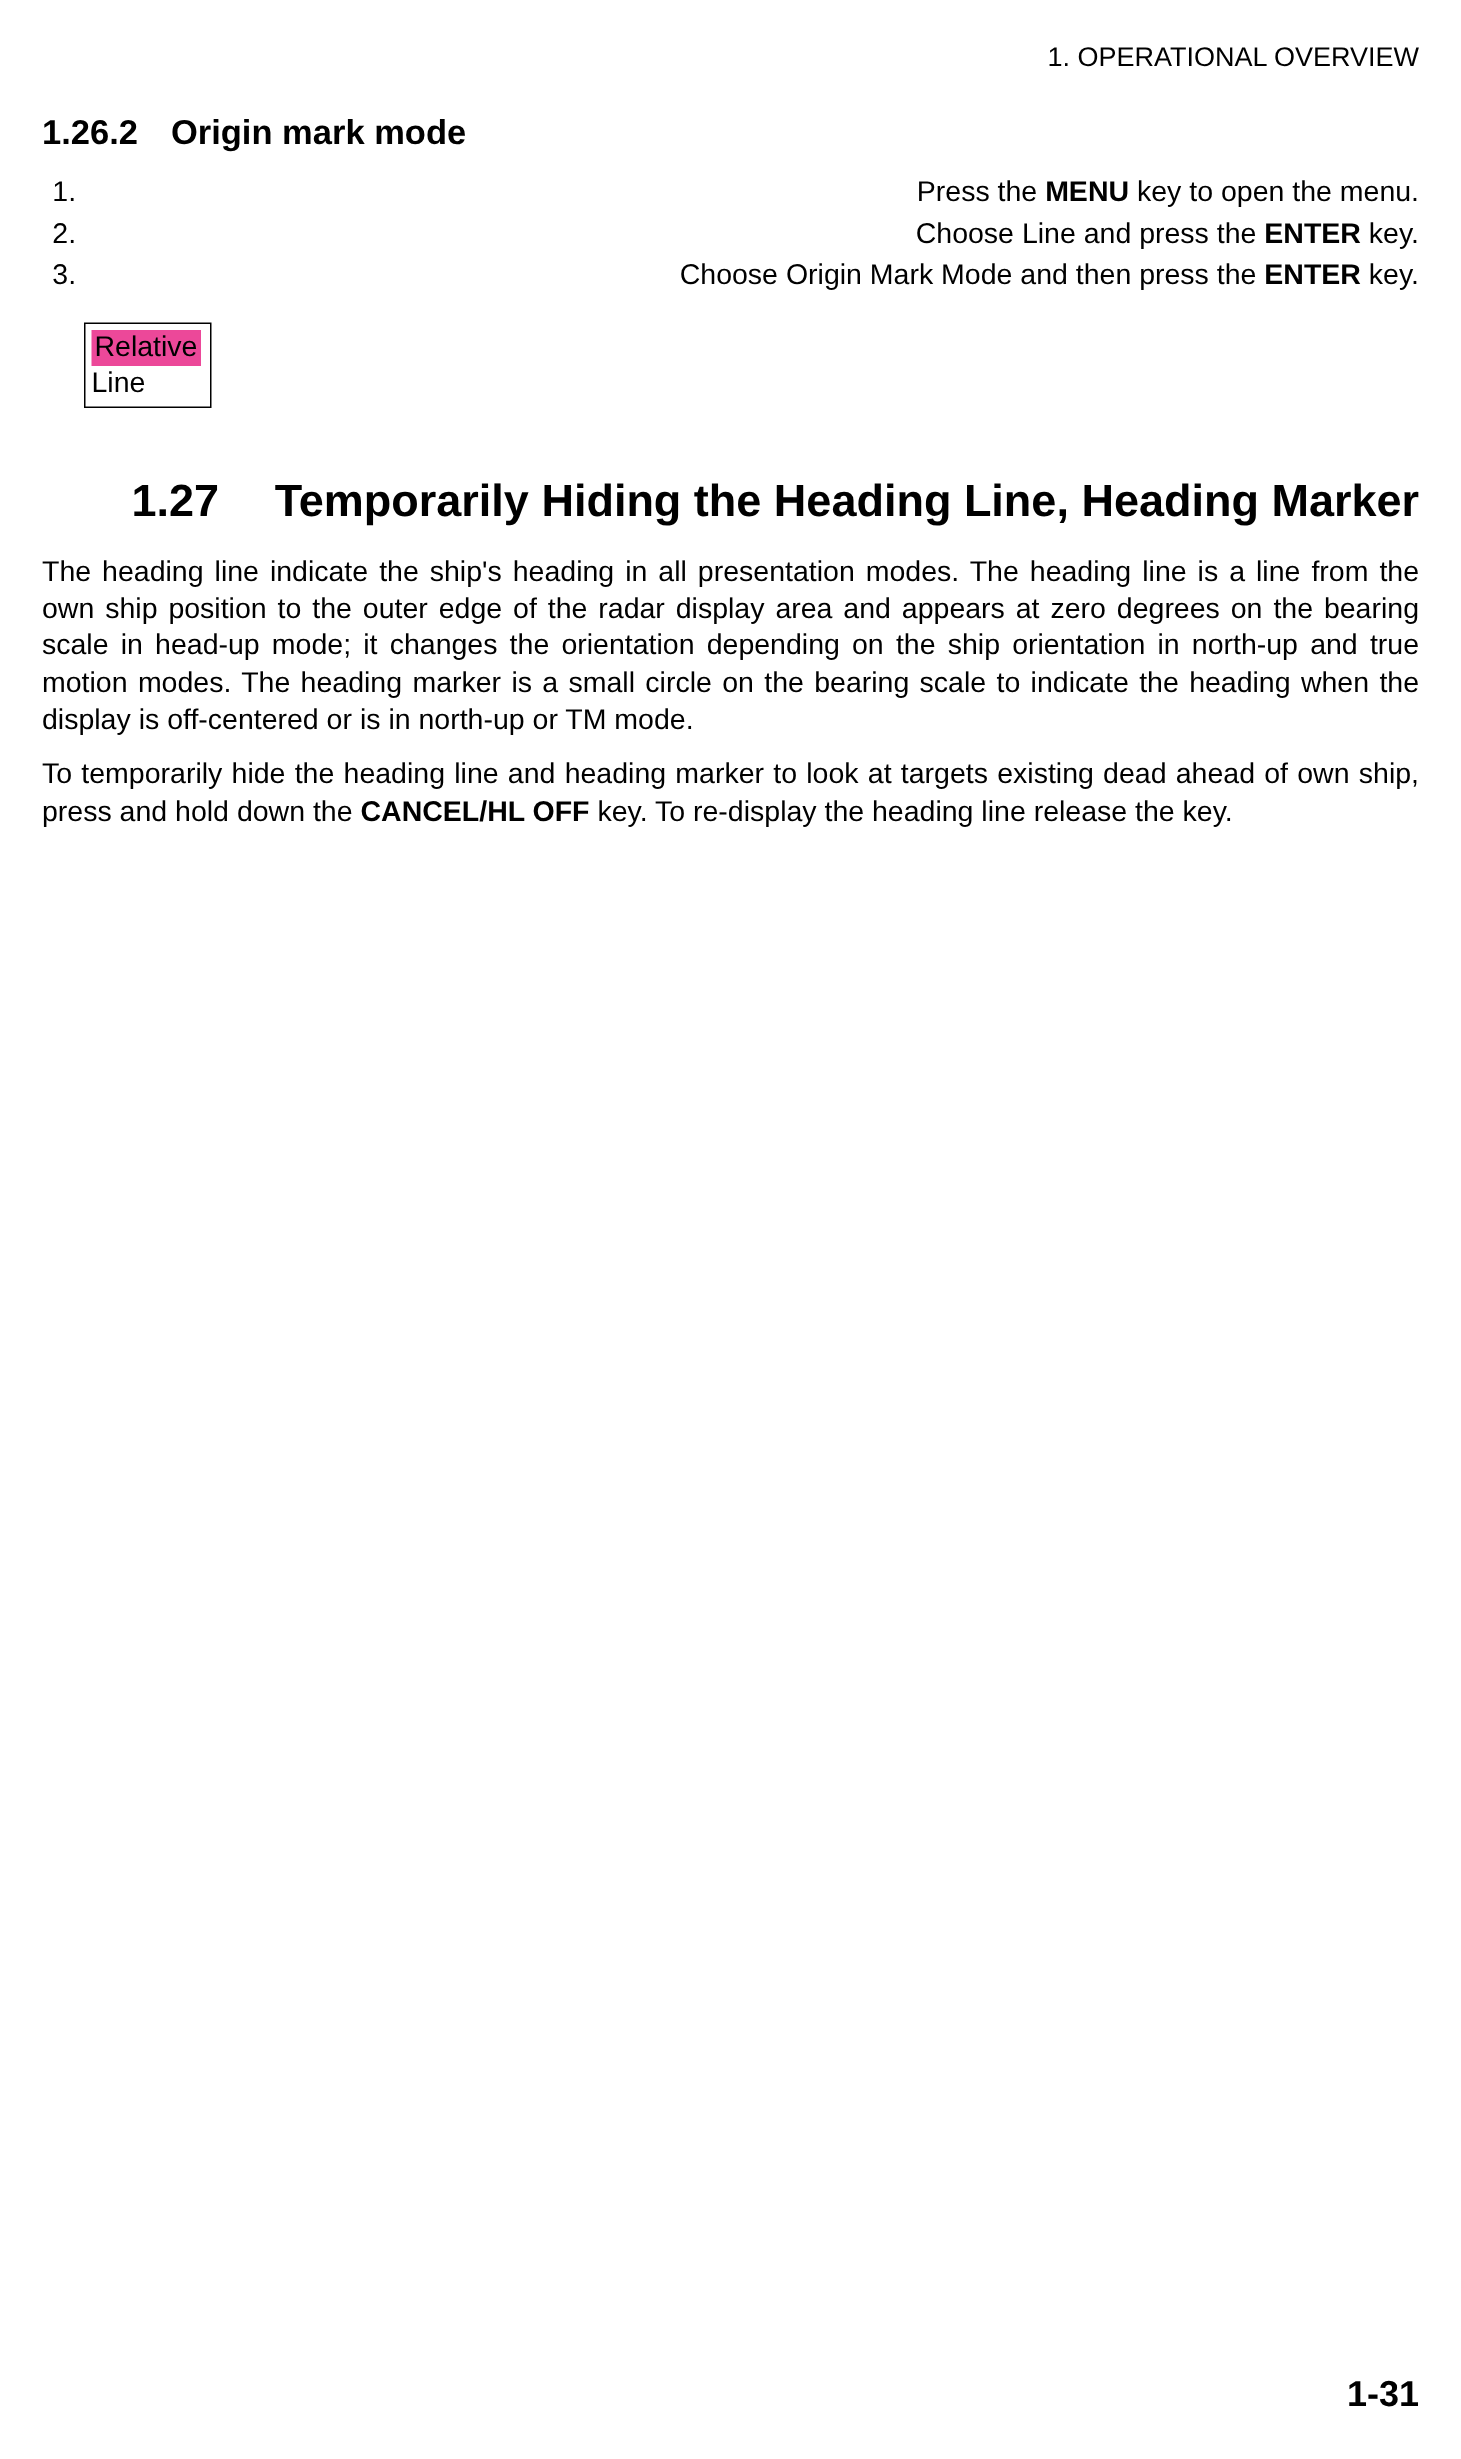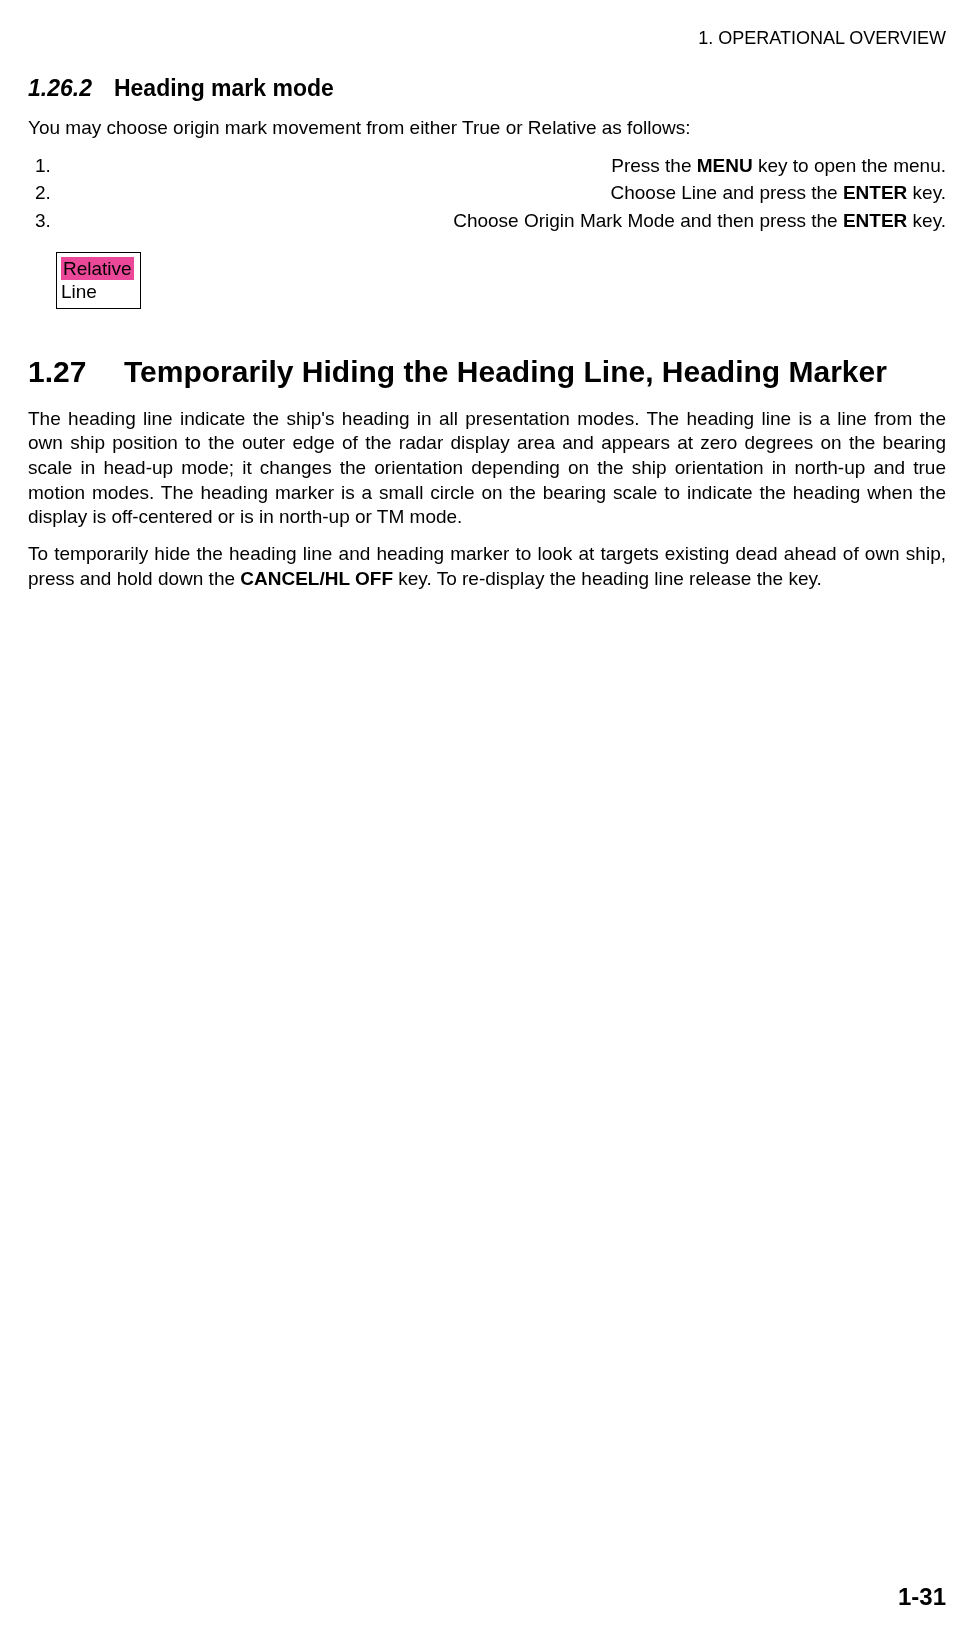--- a/index.html
+++ b/index.html
@@ -23,21 +23,20 @@
     margin-bottom: 26px;
   }
   .subsection-heading {
     font-size: 23px;
     font-weight: bold;
     margin: 0 0 14px 0;
   }
   .subsection-heading .num {
     display: inline-block;
     margin-right: 22px;
-    font-style: italic;
   }
   .body-text {
     font-size: 19px;
     line-height: 1.3;
     margin: 0 0 12px 0;
     text-align: justify;
   }
   .steps {
     font-size: 19px;
     line-height: 1.35;
@@ -61,20 +60,21 @@
   }
   .option-box .selected {
     background: #ec4899;
     padding: 0 2px;
   }
   .section-heading {
     font-size: 30px;
     font-weight: bold;
     margin: 30px 0 16px 0;
     line-height: 1.25;
+    text-align: right;
   }
   .section-heading .num {
     display: inline-block;
     width: 96px;
     vertical-align: top;
   }
   .section-heading .title {
     display: inline-block;
     width: 800px;
     vertical-align: top;
@@ -88,24 +88,23 @@
   }
 </style>
 </head>
 <body>
 
 <div class="page">
 
   <div class="running-header">1. OPERATIONAL OVERVIEW</div>
 
   <h3 class="subsection-heading">
-    <span class="num">1.26.2</span><span>Heading mark mode</span>
+    <span class="num">1.26.2</span><span>Origin mark mode</span>
   </h3>
 
-  <p class="body-text">You may choose origin mark movement from either True or Relative as follows:</p>
 
   <ol class="steps">
     <li><span>Press the </span><span class="bold">MENU</span><span> key to open the menu.</span></li>
     <li><span>Choose Line and press the </span><span class="bold">ENTER</span><span> key.</span></li>
     <li><span>Choose Origin Mark Mode and then press the </span><span class="bold">ENTER</span><span> key.</span></li>
   </ol>
 
   <div class="option-box">
     <div class="selected">Relative</div>
     <div>Line</div>

